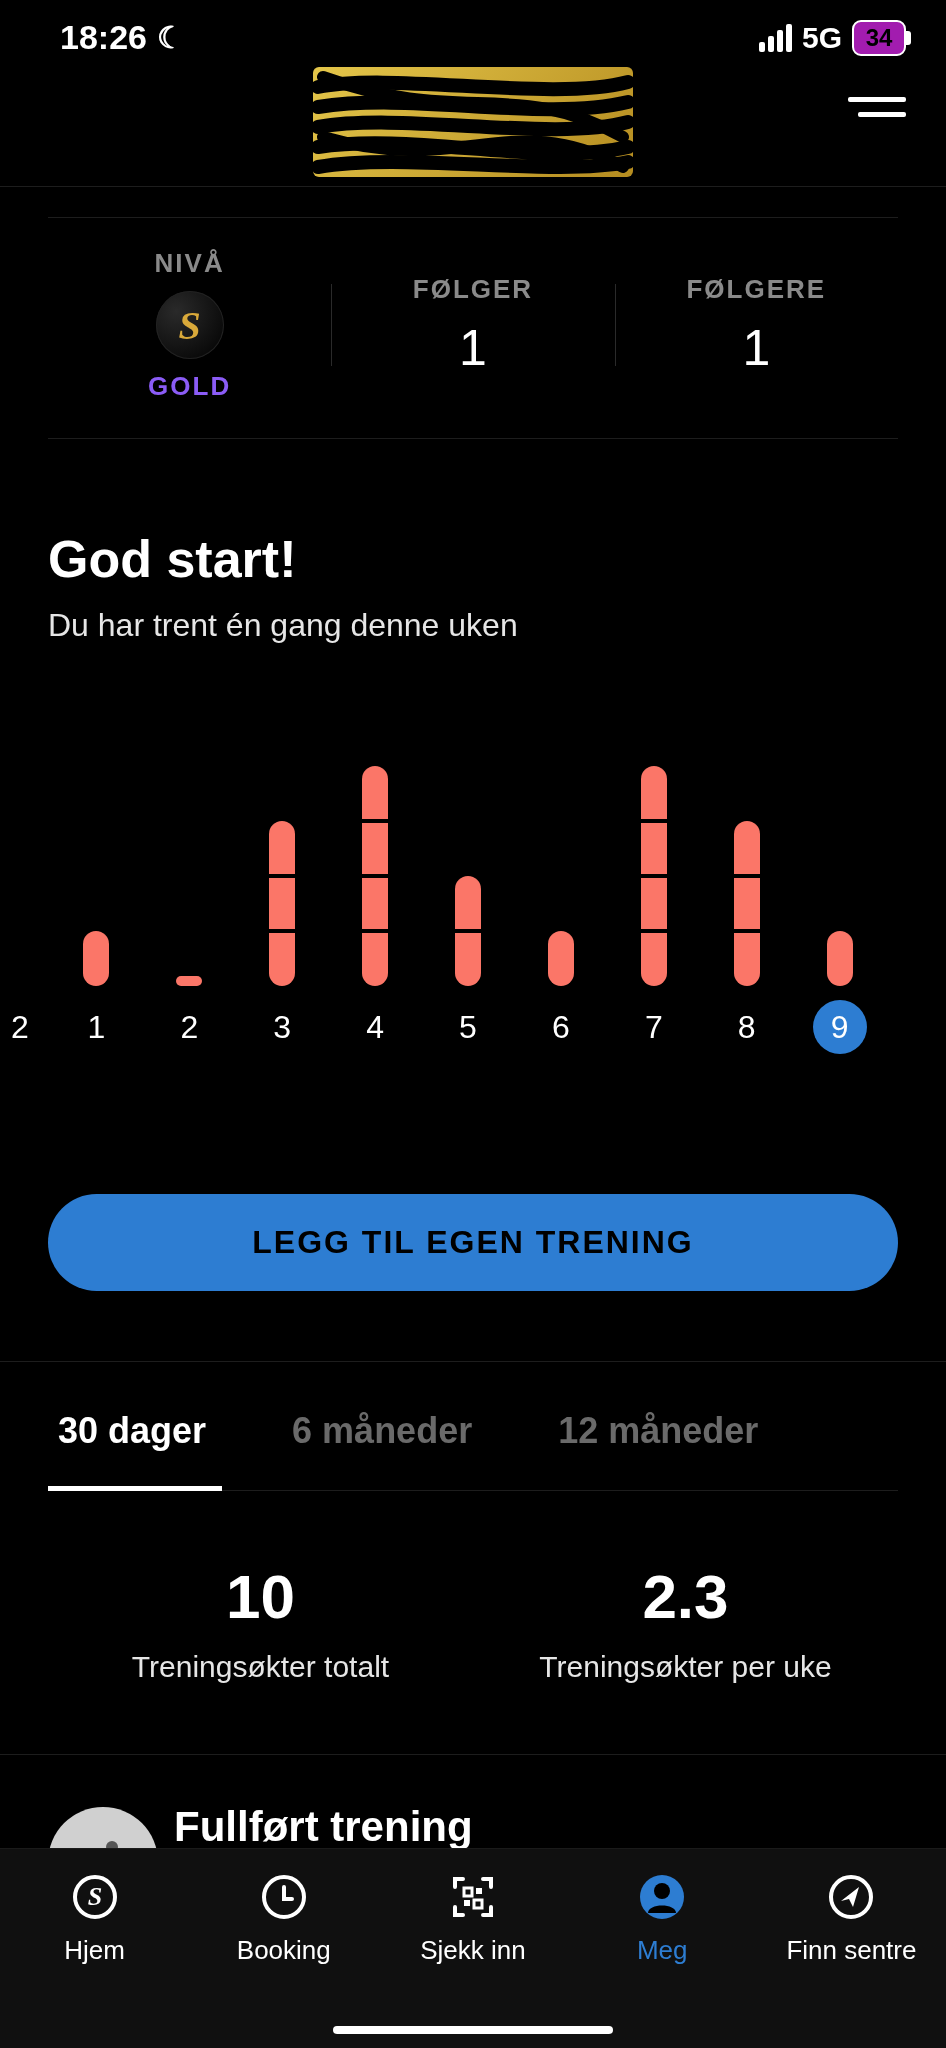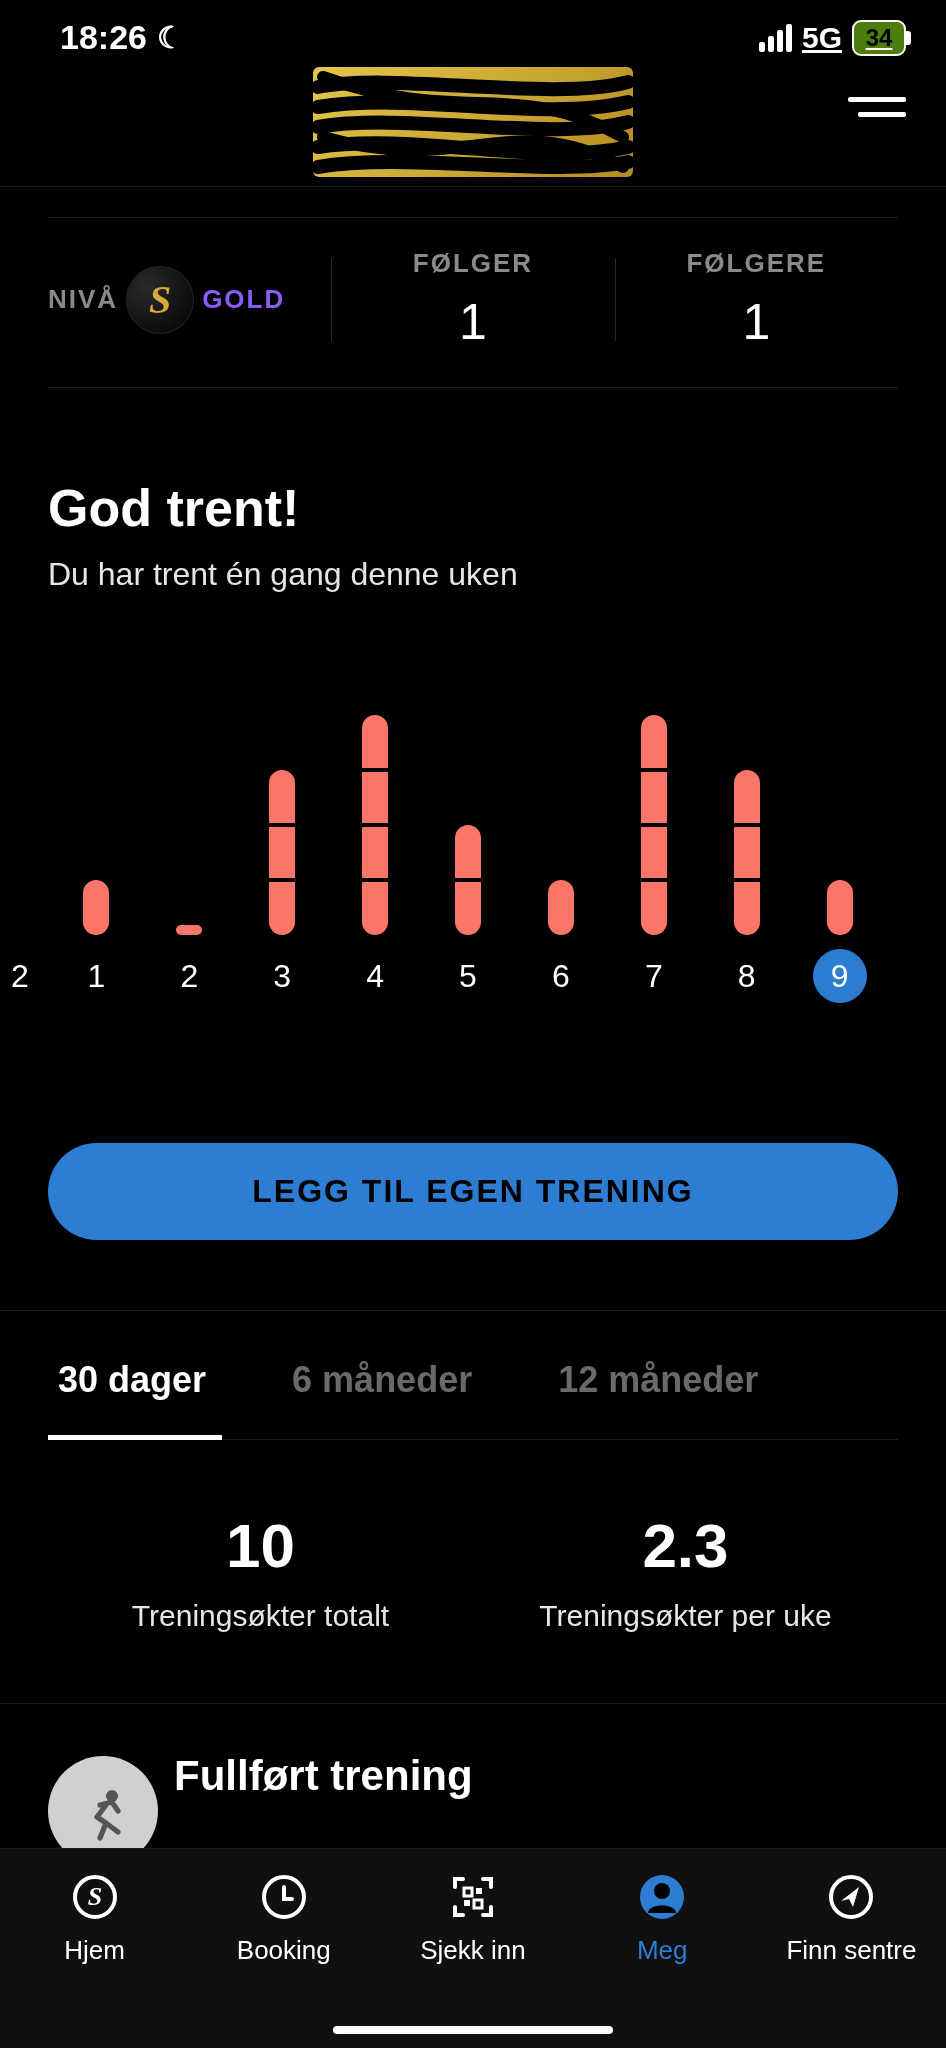--- a/index.html
+++ b/index.html
@@ -13,30 +13,30 @@
   }
   .status-bar {
     display: flex;
     justify-content: space-between;
     align-items: center;
     padding: 18px 40px 10px 60px;
     font-size: 34px;
     font-weight: 600;
   }
   .status-left { display: flex; align-items: center; gap: 10px; }
-  .status-right { display: flex; align-items: center; gap: 10px; text-decoration: underline; }
+  .status-right { display: flex; align-items: center; gap: 10px; }
   .moon { font-size: 30px; }
   .sig { display: flex; align-items: flex-end; gap: 3px; }
   .sig span { width: 6px; background: #fff; border-radius: 2px; }
   .sig .b1 { height: 10px; } .sig .b2 { height: 16px; } .sig .b3 { height: 22px; } .sig .b4 { height: 28px; }
   .net { font-size: 30px; font-weight: 600; }
   .batt {
     border: 2.5px solid #fff; border-radius: 9px;
     padding: 2px 8px; font-size: 24px; font-weight: 700;
-    background:#4d7c0f; color:#000;
+    background:#a21caf; color:#000;
     display:inline-block; min-width:54px; text-align:center;
     position:relative;
   }
   .batt::after{
     content:""; position:absolute; right:-7px; top:50%; transform:translateY(-50%);
     width:5px; height:14px; background:#fff; border-radius:0 3px 3px 0;
   }
 
   .topbar {
     position: relative;
@@ -76,21 +76,21 @@
     text-align: center;
     position: relative;
   }
   .stat-cell + .stat-cell::before {
     content: "";
     position: absolute; left: 0; top: 10%; bottom: 10%;
     width: 1px; background: #2a2a2a;
   }
   .stat-label { color: #8a8a8a; font-size: 26px; letter-spacing: 2px; font-weight:600; }
   .stat-value { font-size: 50px; font-weight: 500; margin-top: 14px; }
-  .level-cell { display:flex; flex-direction:row; align-items:center; gap:8px; }
+  .level-cell { display:flex; flex-direction:column; align-items:center; gap:8px; }
   .level-badge {
     width: 68px; height: 68px; border-radius: 50%;
     background: radial-gradient(circle at 30% 30%, #2a2a2a, #000);
     display:flex; align-items:center; justify-content:center;
     margin: 4px 0;
     box-shadow: 0 0 0 1px #222 inset;
   }
   .level-badge span{
     font-family: Georgia, serif; font-style: italic; font-weight:700;
     font-size:40px; color:#d9a93a;
@@ -259,21 +259,21 @@
       <div class="stat-value">1</div>
     </div>
     <div class="stat-cell">
       <div class="stat-label">FØLGERE</div>
       <div class="stat-value">1</div>
     </div>
   </div>
 
   
   <div class="greeting">
-    <h1>God trent!</h1>
+    <h1>God start!</h1>
     <p>Du har trent én gang denne uken</p>
   </div>
 
   
   <div class="chart">
     <div class="bars" id="bars">
         <div class="col" style="flex: 0 0 30px;">
           <div class="bar" style="height: 10px; width: 26px; border-radius: 6px; visibility: hidden;"></div>
           <div class="xlabel" style="margin-left: -30px;">2</div>
         </div>

